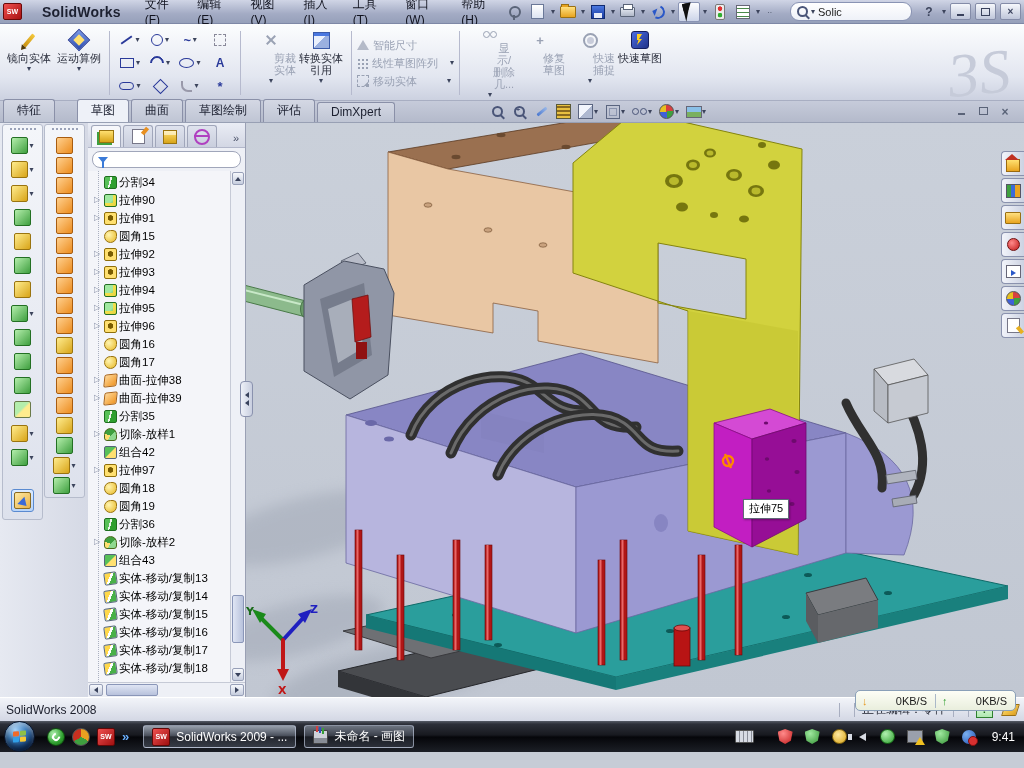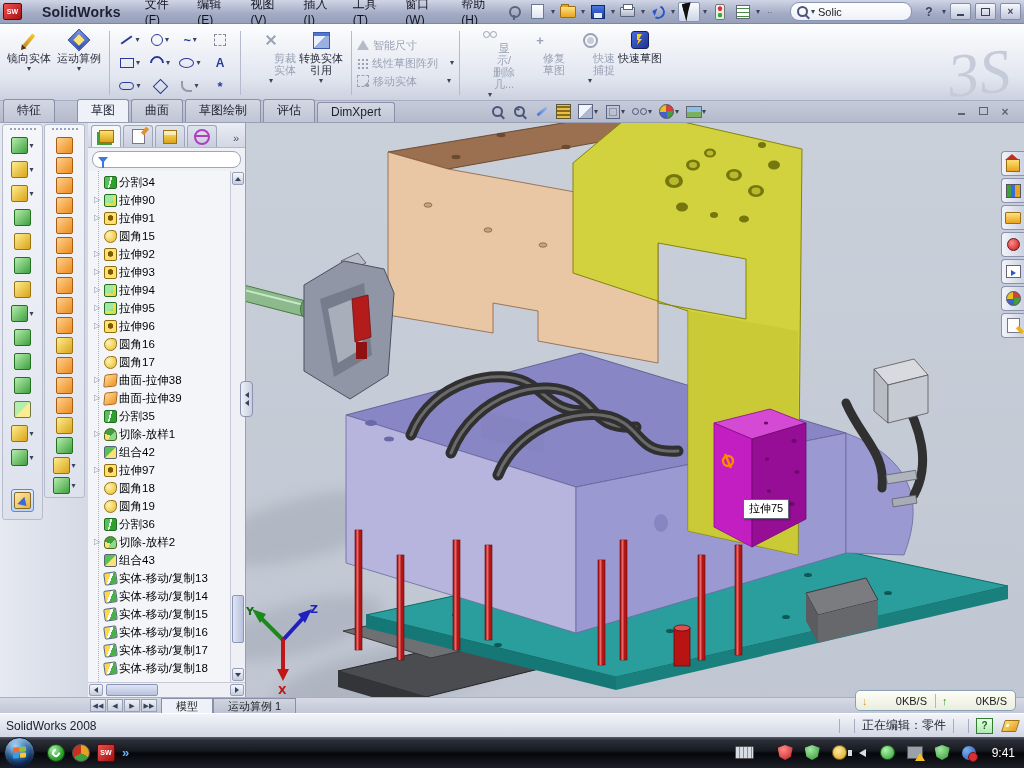--- a/index.html
+++ b/index.html
@@ -1008,31 +1008,20 @@
           <div class="tpbtn">
             <span class="sphere"></span>
           </div>
           <div class="tpbtn">
             <span class="tp-props"></span>
           </div>
         </div>
     </div>
   </div>
 
-  <div class="doctabs">
-    <div style="width:88px;"></div>
-    <div class="dnav">
-      <span class="dnavb">◀◀</span>
-      <span class="dnavb">◀</span>
-      <span class="dnavb">▶</span>
-      <span class="dnavb">▶▶</span>
-    </div>
-    <div class="dtab active">模型</div>
-    <div class="dtab">运动算例 1</div>
-  </div>
 
   <div class="statusbar">
     <span>SolidWorks 2008</span>
     <div class="right">
       <span class="ssep"></span>
         <span class="ssep"></span>
       <span>正在编辑：零件</span>
       <span class="ssep"></span>
         <span class="ssep"></span>
       <span class="helpbox">?</span>
@@ -1048,20 +1037,30 @@
         <span style="background:#30a0e8;"></span>
           <span style="background:#f8c832;"></span>
       </div>
     </div>
     <div class="ql">
       <span class="ql-msgr"></span>
       <span class="ql-ball"></span>
       <span class="ql-sw">SW</span>
       <span class="ql-chev">»</span>
     </div>
+    <div class="taskbtns" id="taskbtns">
+        <div class="taskbtn active">
+          <span class="ql-sw">SW</span>
+          <span class="tlab">SolidWorks 2009 - ...</span>
+        </div>
+        <div class="taskbtn">
+          <span class="i-paint"></span>
+          <span class="tlab">未命名 - 画图</span>
+        </div>
+      </div>
     <div class="tray">
       <span class="kbd"></span>
       <span class="trayic t-shield t-red"></span>
       <span class="trayic t-shield t-green"></span>
       <span class="t-badge"></span>
       <span class="t-spk"></span>
       <span class="t-phone"></span>
       <span class="t-net"></span>
       <span class="trayic t-shield t-plus"></span>
       <span class="t-dual"></span>

